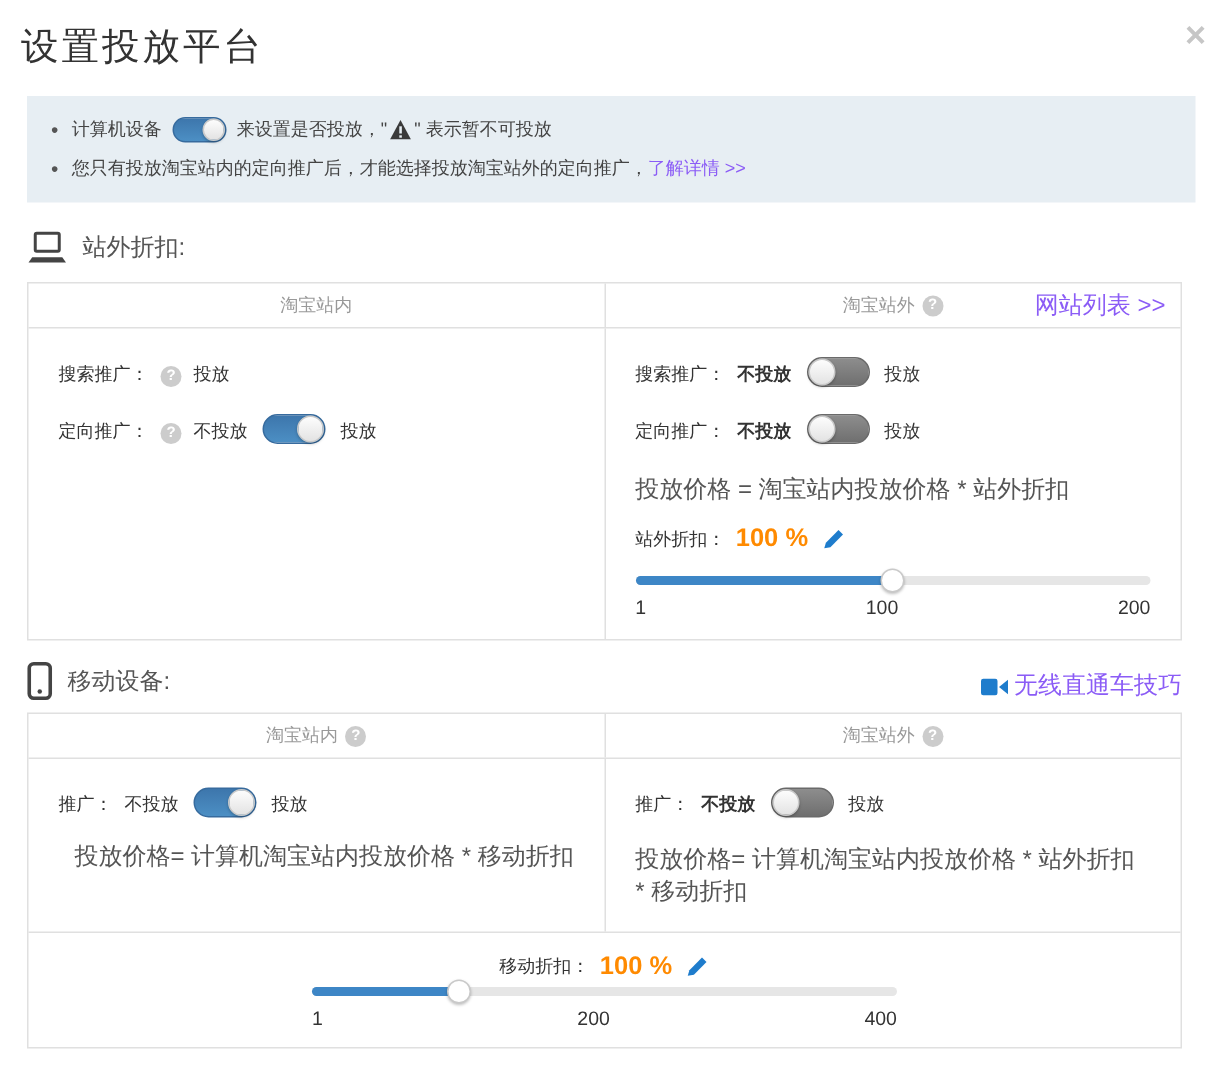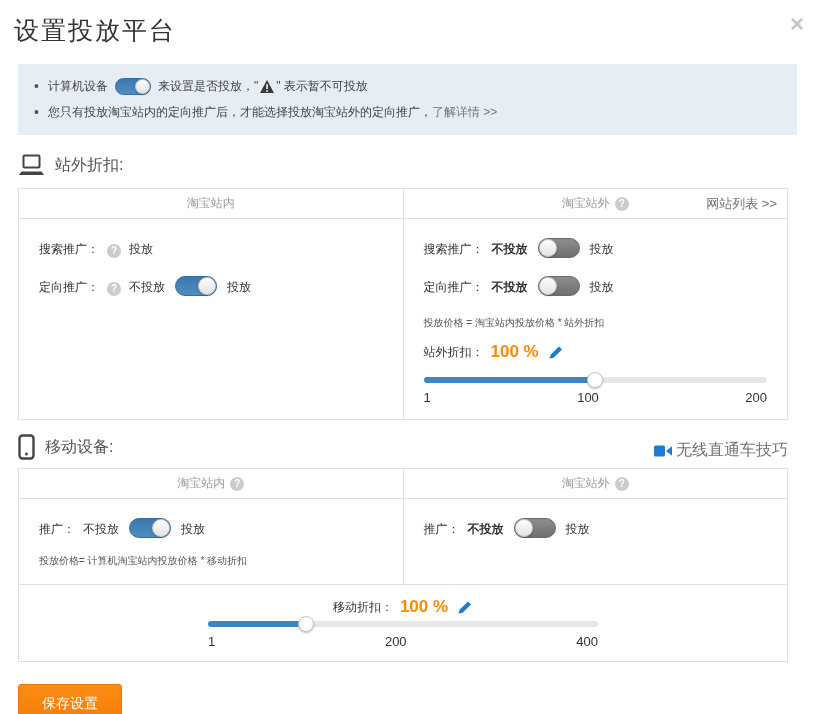--- a/index.html
+++ b/index.html
@@ -29,21 +29,21 @@
   
   .notice {
     margin: 17px 22px 0 18px;
     background: #e7eef3;
     padding: 9px 16px 10px;
     font-size: 12px; color: #444;
   }
   .notice-line { display: flex; align-items: center; line-height: 26px; white-space: nowrap; }
   .notice-line .dot { color: #555; margin-right: 9px; font-size: 14px; }
   .warn-icon { margin: 0 2px; display: inline-flex; vertical-align: middle; }
-  a.link { color: #737373; text-decoration: none; cursor: pointer; }
+  a.link { color: #8b5cf6; text-decoration: none; cursor: pointer; }
 
   
   .section-head {
     position: relative;
     margin: 16px 22px 9px 18px;
     display: flex; align-items: center;
     font-size: 16px; color: #555;
     height: 28px;
   }
   .section-head .sec-icon { margin-right: 10px; display: inline-flex; }
@@ -58,21 +58,21 @@
     border: 1px solid #e0e0e0;
     background: #fff;
   }
   .thead { display: flex; border-bottom: 1px solid #e0e0e0; height: 30px; }
   .th {
     flex: 1; position: relative;
     display: flex; align-items: center; justify-content: center; gap: 5px;
     font-size: 12px; color: #999;
   }
   .th + .th { border-left: 1px solid #e0e0e0; }
-  .corner-link { position: absolute; right: 10px; top: 50%; transform: translateY(-50%); font-size: 13px; }
+  .corner-link { position: absolute; right: 10px; top: 50%; transform: translateY(-50%); font-size: 16px; }
   .tbody { display: flex; align-items: stretch; }
   .tbody.tall { min-height: 196px; }
   .td { flex: 1; padding: 17px 20px 14px; }
   .td + .td { border-left: 1px solid #e0e0e0; }
 
   
   .ctl-row { display: flex; align-items: flex-end; min-height: 22px; margin-bottom: 16px; font-size: 12px; color: #333; }
   .ctl-row .lbl { margin-right: 8px; }
   .ctl-row .state { margin-right: 10px; }
   .ctl-row .state.after { margin-left: 10px; margin-right: 0; }
@@ -101,21 +101,21 @@
     background: linear-gradient(180deg, #fdfdfd, #e3e3e3);
     border: 1px solid #c9c9c9;
     box-shadow: 0 1px 2px rgba(0,0,0,.25);
   }
   .toggle[data-state="on"]  .knob { right: 0px; }
   .toggle[data-state="off"] .knob { left: 0px; }
   .toggle.sm { width: 36px; height: 17px; border-radius: 9px; margin: 0 7px; vertical-align: middle; }
   .toggle.sm .knob { width: 15px; height: 15px; }
 
   
-  .formula { font-size: 10px; color: #555; margin-top: 20px; }
+  .formula { font-size: 16px; color: #555; margin-top: 20px; }
   .discount-row { display: flex; align-items: center; margin-top: 12px; font-size: 12px; color: #333; }
   .discount-val { color: #ff8a00; font-size: 17px; font-weight: bold; margin: 0 9px 0 7px; }
   .edit-icon { display: inline-flex; cursor: pointer; }
 
   
   .slider { margin-top: 15px; }
   .track { position: relative; height: 6px; background: #e6e6e6; border-radius: 3px; cursor: pointer; }
   .fill { position: absolute; left: 0; top: 0; bottom: 0; background: #3d86c6; border-radius: 3px; }
   .sknob {
     position: absolute; top: 50%;
@@ -295,32 +295,33 @@
 
       <div class="td" style="padding-bottom:16px;">
         <div class="ctl-row">
           <span class="lbl">推广：</span>
           <span class="state">不投放</span>
           <span class="toggle" data-state="on">
               <span class="knob"></span>
             </span>
           <span class="state after">投放</span>
         </div>
-        <div class="formula" style="margin-top:4px;">投放价格= 计算机淘宝站内投放价格 * 移动折扣</div>
+        <div class="formula" style="margin-top:4px;text-align:right;">投放价格= 计算机淘宝站内投放价格 * 移动折扣</div>
       </div>
 
       <div class="td" style="padding-bottom:16px;">
         <div class="ctl-row">
           <span class="lbl">推广：</span>
           <span class="state strong">不投放</span>
           <span class="toggle" data-state="off">
               <span class="knob"></span>
             </span>
           <span class="state after">投放</span>
         </div>
+        <div class="formula" style="margin-top:18px;">投放价格= 计算机淘宝站内投放价格 * 站外折扣 * 移动折扣</div>
       </div>
     </div>
 
     <div class="slider-row">
       <div class="discount-row">
         <span>移动折扣：</span>
         <span class="discount-val">100 %</span>
         <span class="edit-icon">
           <svg width="16" height="15" viewBox="0 0 16 15">
               <path d="M1.5 13.5 L2.6 9.8 L11 1.4 L14 4.4 L5.6 12.8 Z" fill="#1e7ccc"></path>

